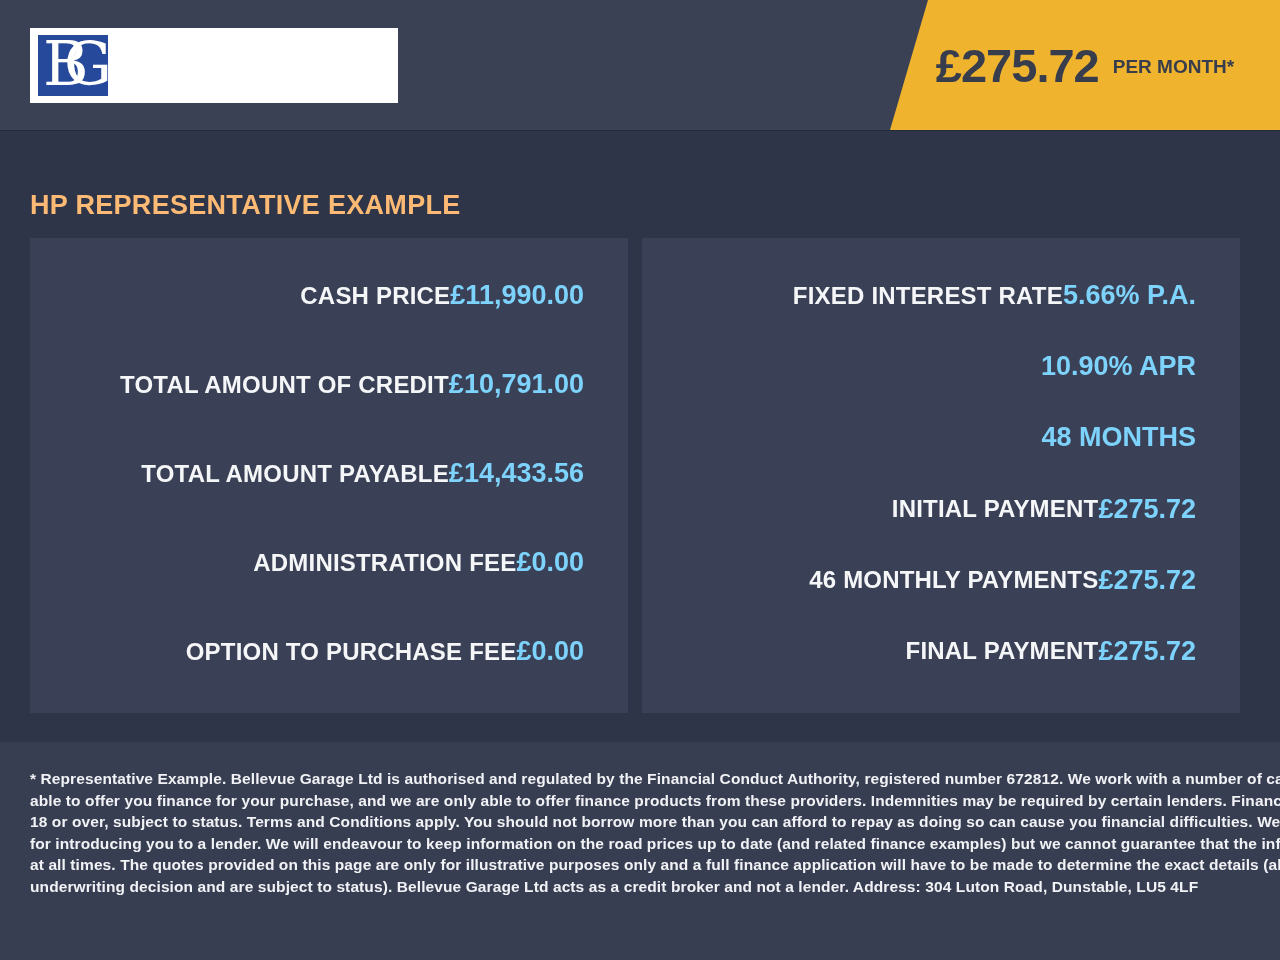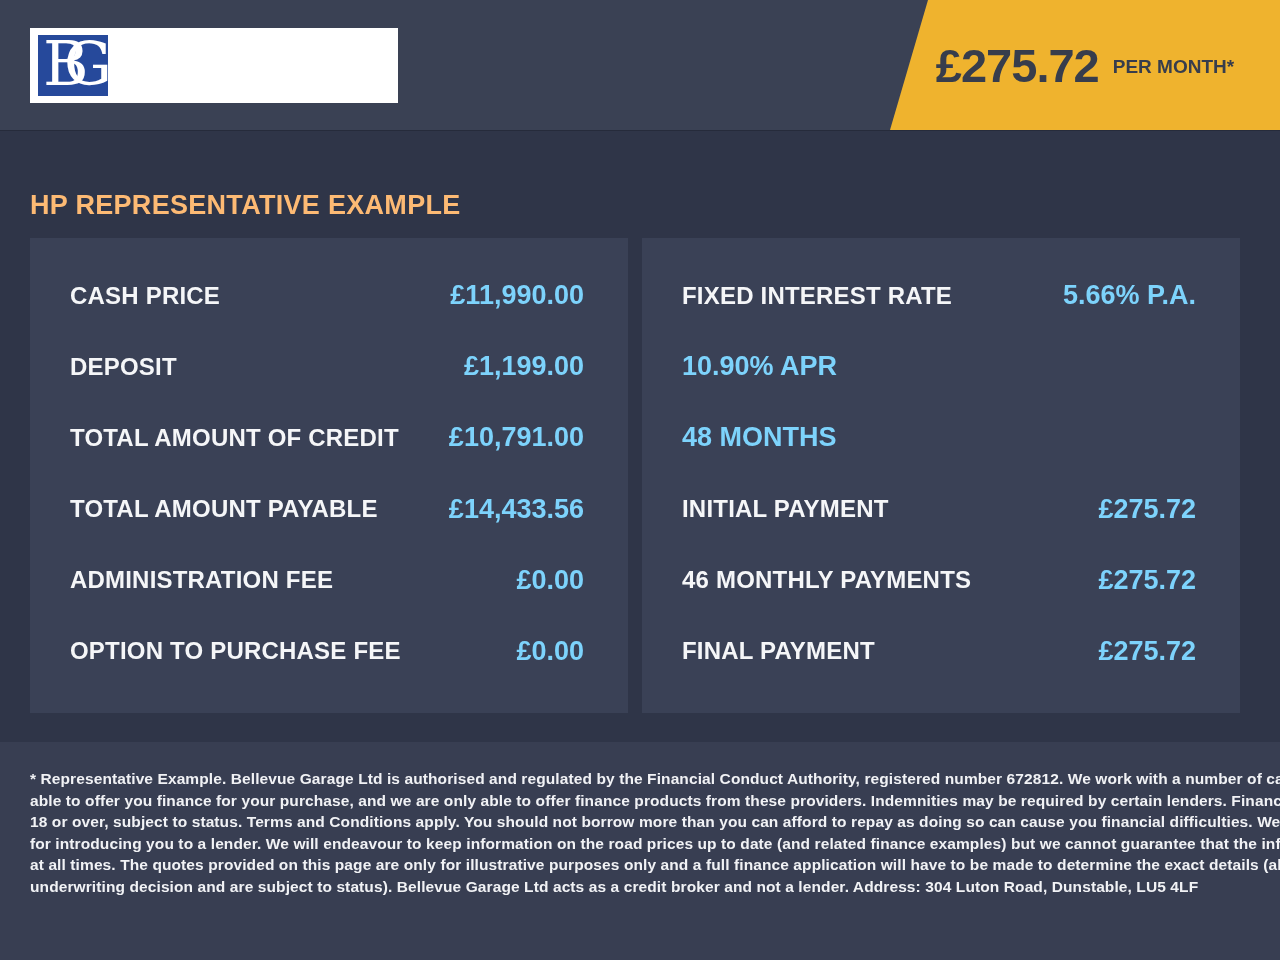--- a/index.html
+++ b/index.html
@@ -84,20 +84,21 @@
   }
 
   
   .panel {
     position:absolute; top:238px;
     width:598px; height:475px;
     background:#3a4156;
     display:flex; flex-direction:column;
     justify-content:space-between;
     padding:42px 44px 46px 40px;
+    align-items:flex-end;
   }
   .panel-left  { left:30px; }
   .panel-right { left:642px; }
   .finance-row {
     display:flex; justify-content:space-between; align-items:center;
   }
   .finance-row .row-label {
     color:#f5f6f8;
     font-size:24px;
     font-weight:bold;
@@ -146,24 +147,20 @@
   </div>
 
 </div>
 
 <div class="page-title">HP REPRESENTATIVE EXAMPLE</div>
 
 <div class="panel panel-left">
   <div class="finance-row">
     <span class="row-label">CASH PRICE</span>
     <span class="row-value">£11,990.00</span>
-  </div>
-  <div class="finance-row">
-    <span class="row-label">DEPOSIT</span>
-    <span class="row-value">£1,199.00</span>
   </div>
   <div class="finance-row">
     <span class="row-label">TOTAL AMOUNT OF CREDIT</span>
     <span class="row-value">£10,791.00</span>
   </div>
   <div class="finance-row">
     <span class="row-label">TOTAL AMOUNT PAYABLE</span>
     <span class="row-value">£14,433.56</span>
   </div>
   <div class="finance-row">

